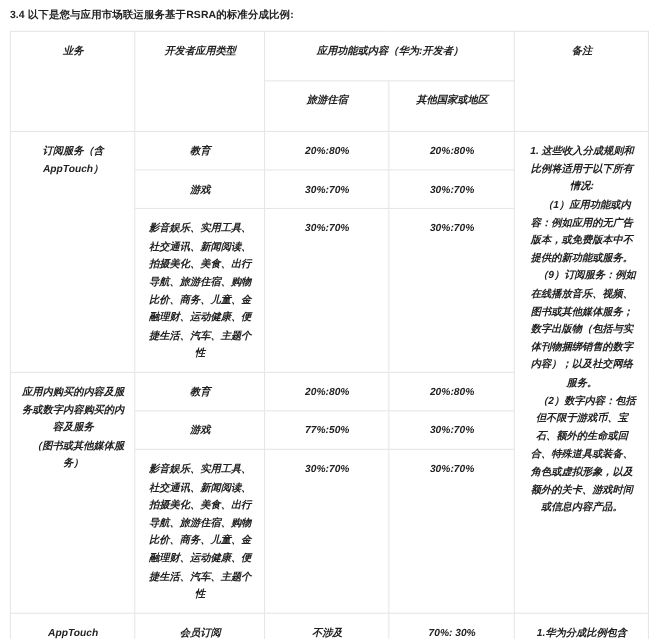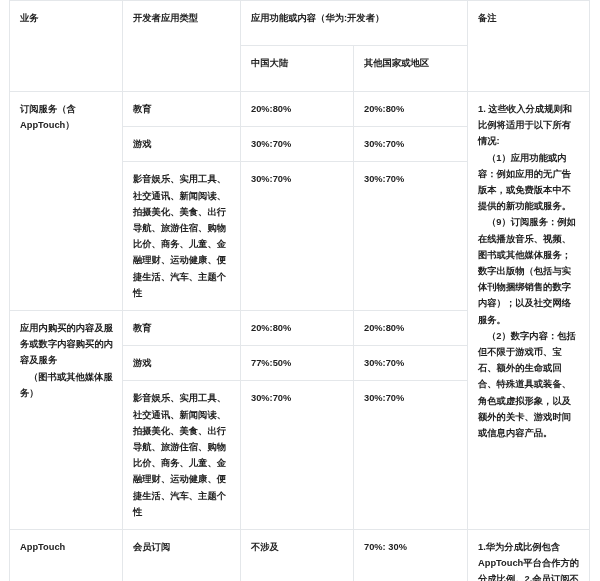--- a/index.html
+++ b/index.html
@@ -37,22 +37,23 @@
     background: #fff;
   }
   table.rsra td, table.rsra th {
     border: 1px solid #e4e7ea;
     vertical-align: top;
     padding: 9px 9px 9px 10px;
     font-size: 9.3px;
     line-height: 16.2px;
     font-weight: 700;
     color: #222;
-    text-align: left;
+    text-align: center;
     word-break: break-word;
+    font-style: italic;
   }
   table.rsra th {
     font-weight: 700;
   }
   
   .hdr-main { height: 26px; }
   .hdr-sub { height: 27px; }
 
   
   .cell-ratio {
@@ -78,38 +79,39 @@
   .col2 { width: 118px; }
   .col3 { width: 113px; }
   .col4 { width: 114px; }
   .col5 { width: 122px; }
 </style>
 </head>
 <body>
 
 <div class="page">
 
+  <div class="intro">3.4 以下是您与应用市场联运服务基于RSRA的标准分成比例:</div>
 
   <table class="rsra">
     <colgroup>
       <col class="col1">
         <col class="col2">
         <col class="col3">
         <col class="col4">
         <col class="col5">
     </colgroup>
     <thead>
       <tr>
         <th class="hdr-main" rowspan="2">业务</th>
         <th class="hdr-main" rowspan="2">开发者应用类型</th>
         <th class="hdr-main" colspan="2">应用功能或内容（华为:开发者）</th>
         <th class="hdr-main" rowspan="2">备注</th>
       </tr>
       <tr>
-        <th class="hdr-sub">中国大陆</th>
+        <th class="hdr-sub">旅游住宿</th>
         <th class="hdr-sub">其他国家或地区</th>
       </tr>
     </thead>
     <tbody>
 
       <tr>
         <td class="cell-biz" rowspan="3">订阅服务（含AppTouch）</td>
         <td class="cell-type">教育</td>
         <td class="cell-ratio">20%:80%</td>
         <td class="cell-ratio">20%:80%</td>

